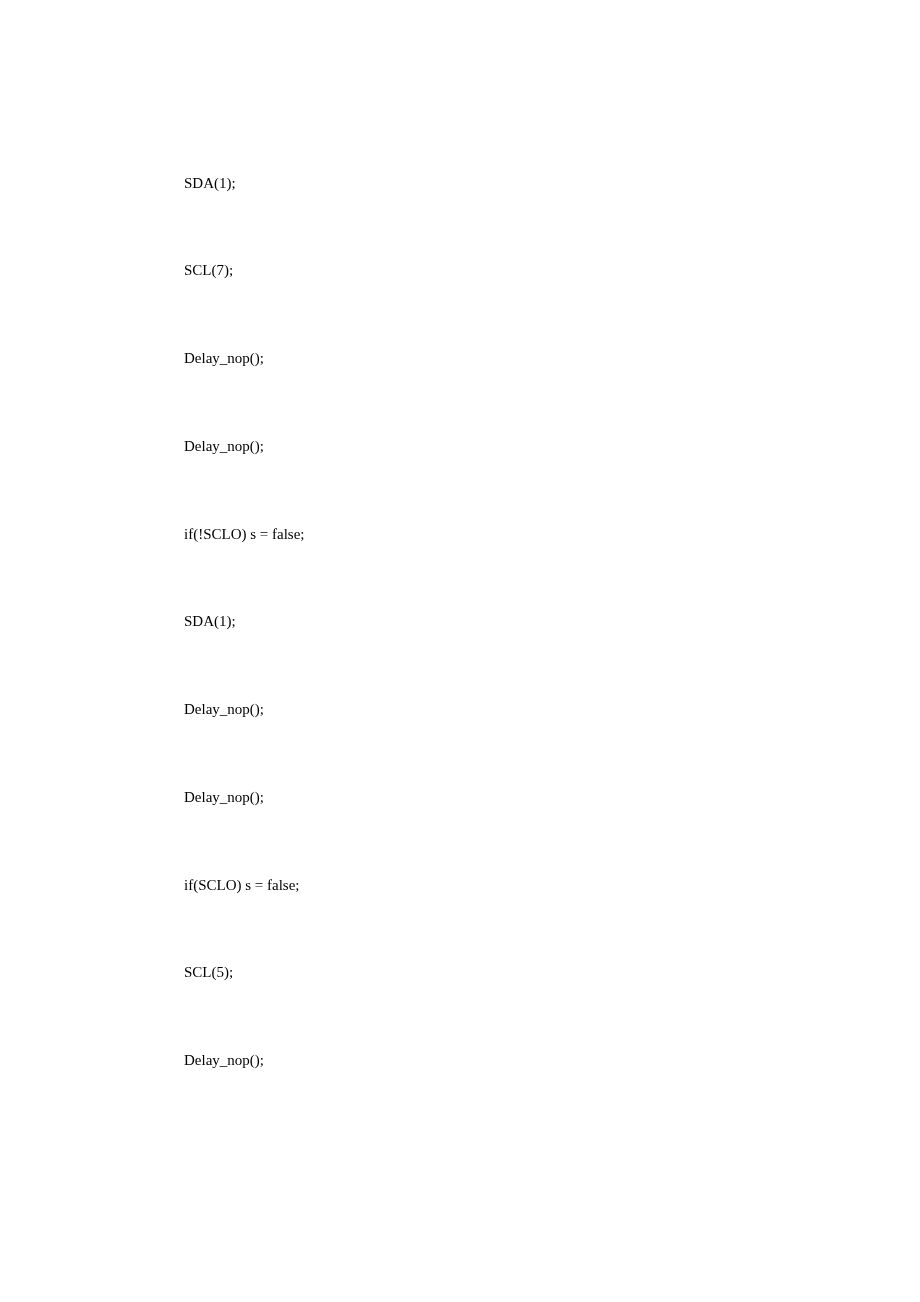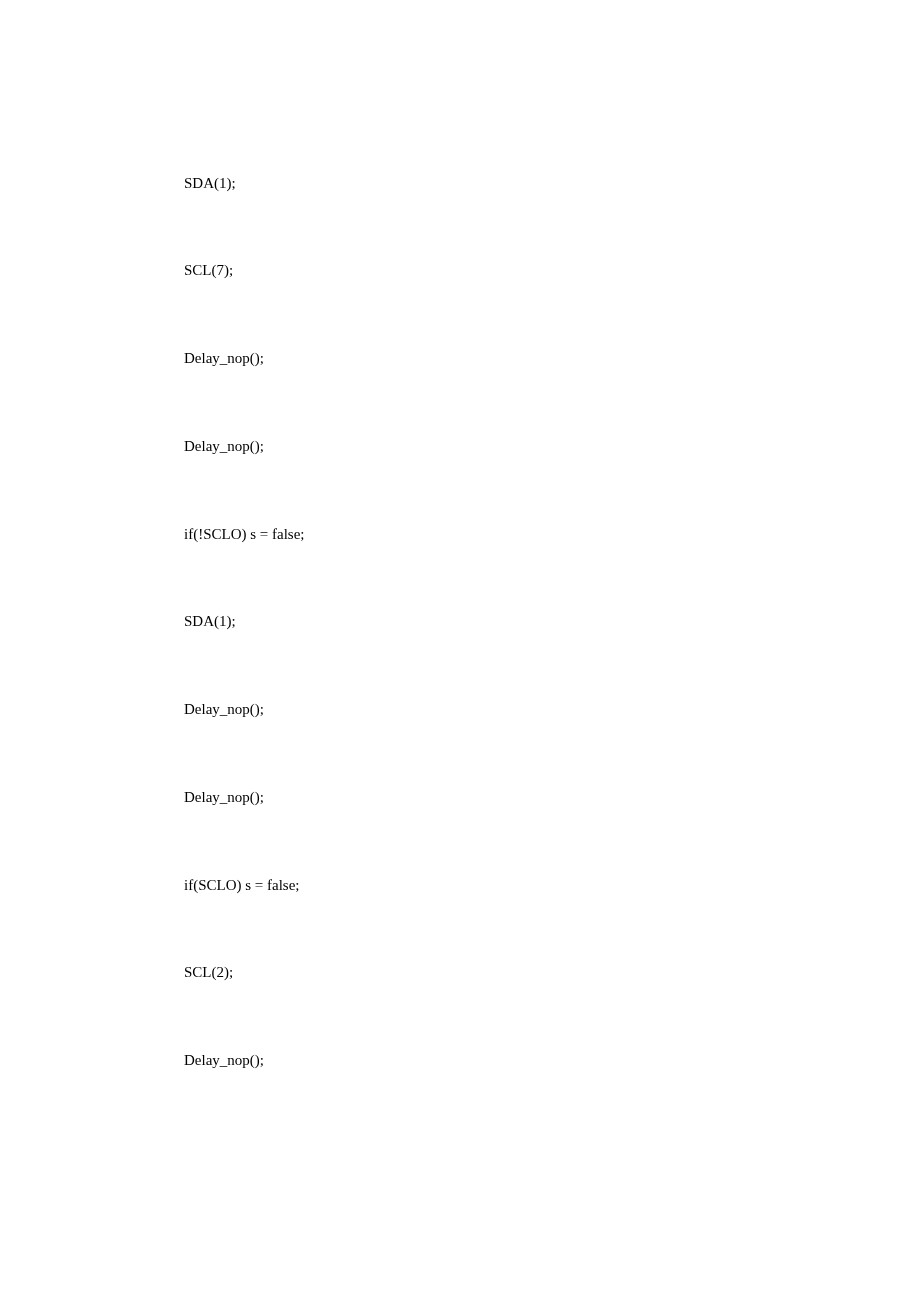--- a/index.html
+++ b/index.html
@@ -31,21 +31,21 @@
   <div class="code-block">
     <span class="indent1">SDA(1);</span>
     <span class="indent1">SCL(7);</span>
     <span class="indent1">Delay_nop();</span>
     <span class="indent1">Delay_nop();</span>
     <span class="indent1">if(!SCLO) s = false;</span>
     <span class="indent1">SDA(1);</span>
     <span class="indent1">Delay_nop();</span>
     <span class="indent1">Delay_nop();</span>
     <span class="indent1">if(SCLO) s = false;</span>
-    <span class="indent1">SCL(2);</span>
+    <span class="indent1">SCL(5);</span>
     <span class="indent1">Delay_nop();</span>
     <span class="blank"></span>
     
     
     
     
     
     
     
     

